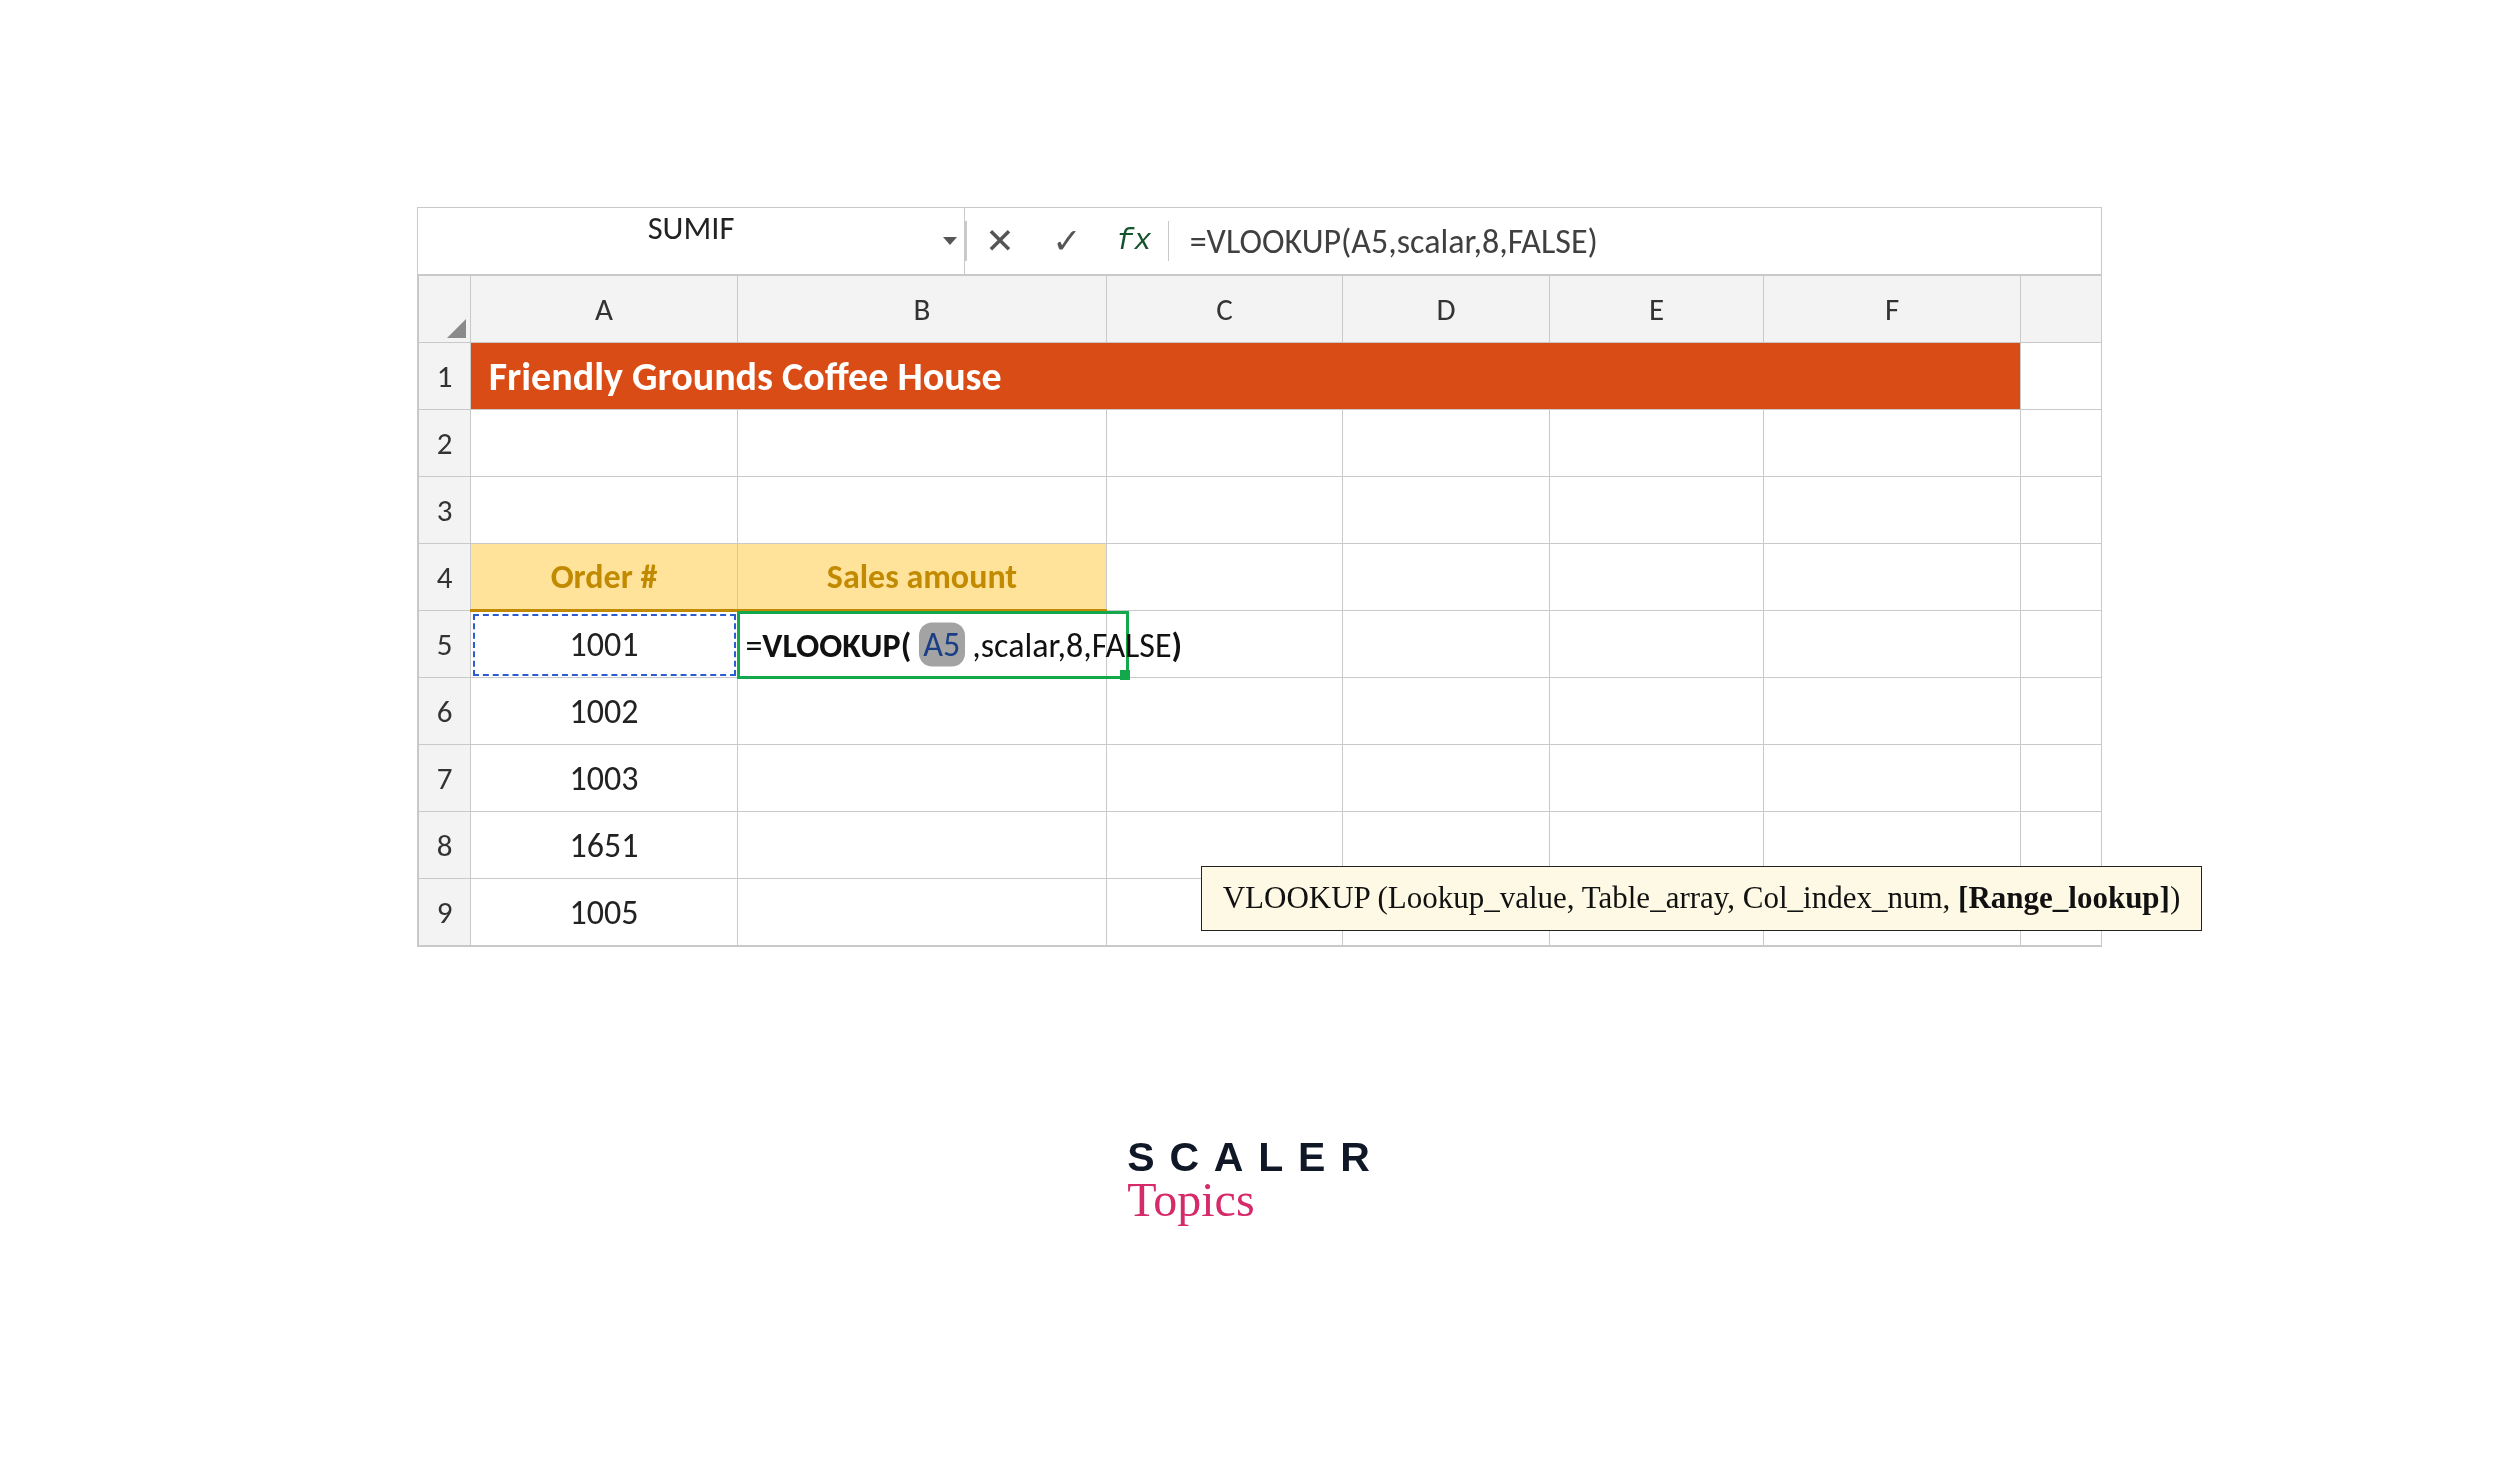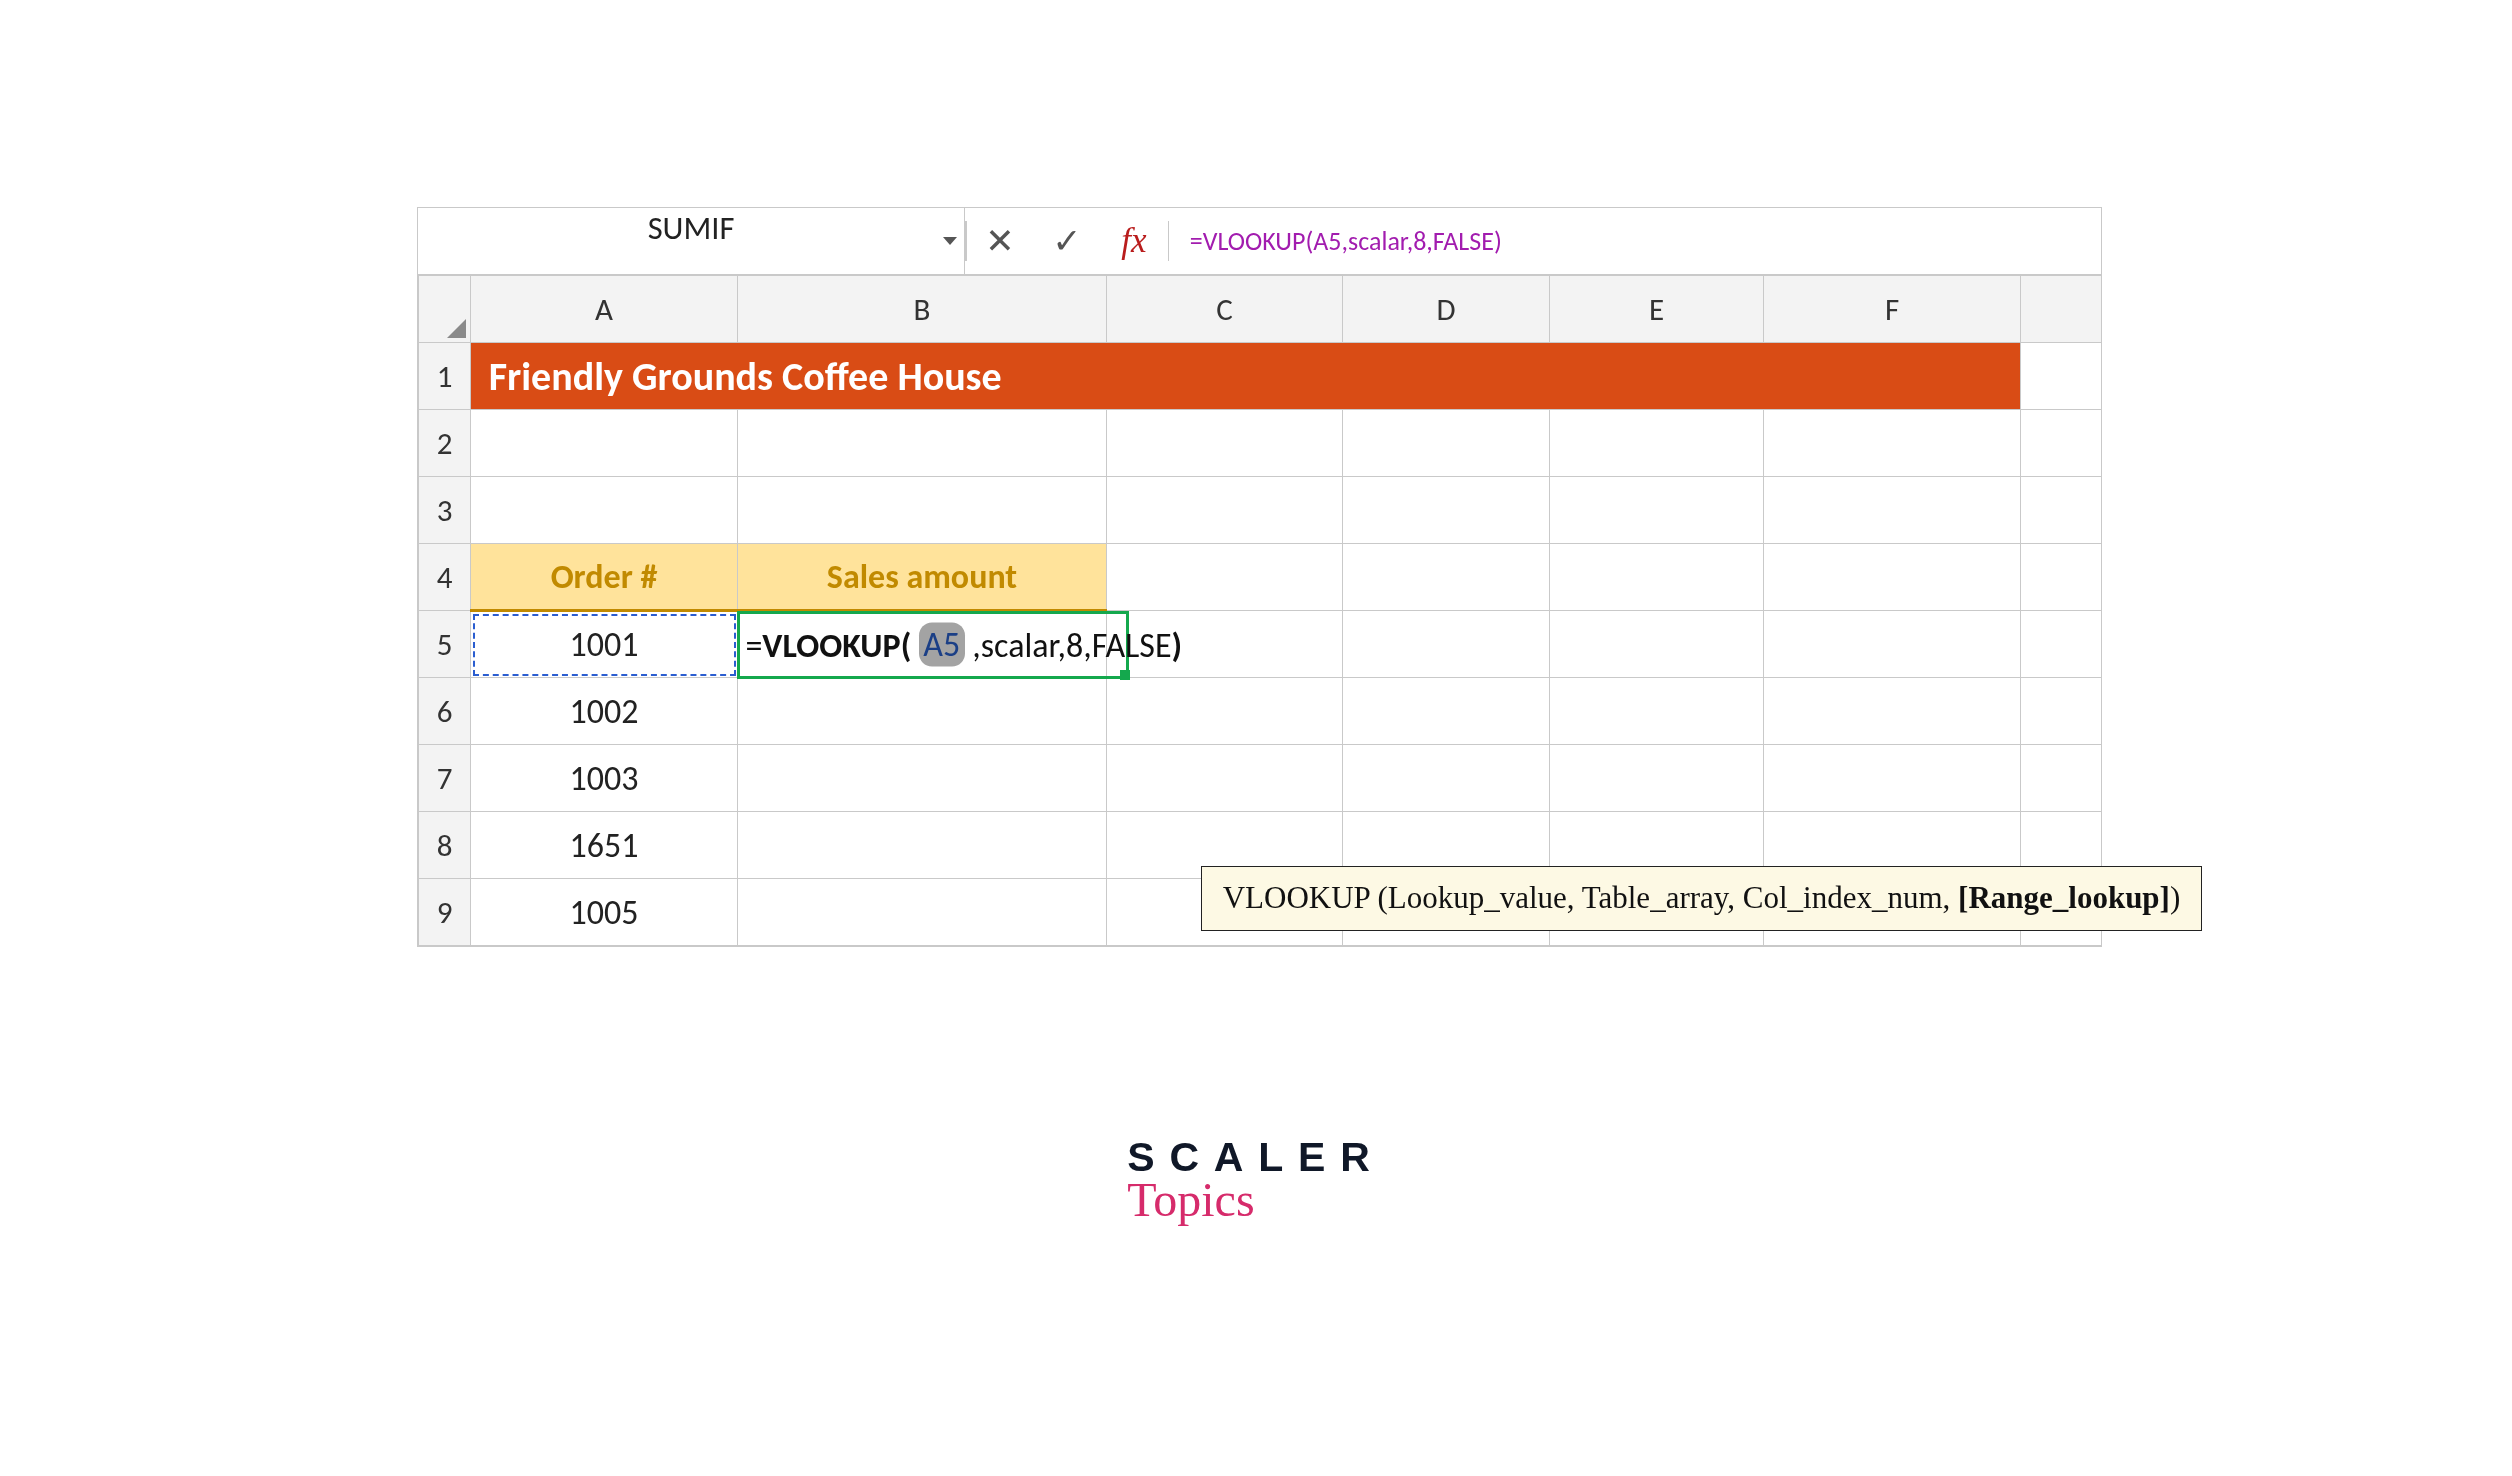--- a/index.html
+++ b/index.html
@@ -52,38 +52,38 @@
     display: flex;
     align-items: center;
     justify-content: center;
     font-size: 35px;
     color: #555;
     font-family: 'Segoe UI', Calibri, sans-serif;
     font-weight: 300;
   }
   .fb-fx {
     font-style: italic;
-    font-family: Liberation Serif, serif;
-    font-size: 35px;
-    color: #b91c1c;
+    font-family: Liberation Mono, monospace;
+    font-size: 29px;
+    color: #14532d;
     width: 67px;
   }
   .fb-divider {
     width: 1.5px;
     height: 60%;
     background: #c9c9c9;
   }
   .formula-input {
     flex: 1;
     height: 100%;
     display: flex;
     align-items: center;
     padding: 0 20.7px;
-    font-size: 26px;
-    color: #a21caf;
+    font-size: 34px;
+    color: #404040;
     font-family: Calibri, Arial, sans-serif;
   }
   
   table.grid {
     border-collapse: collapse;
     width: 100%;
     table-layout: fixed;
   }
   table.grid th, table.grid td {
     border: 1.1px solid #c9c9c9;

